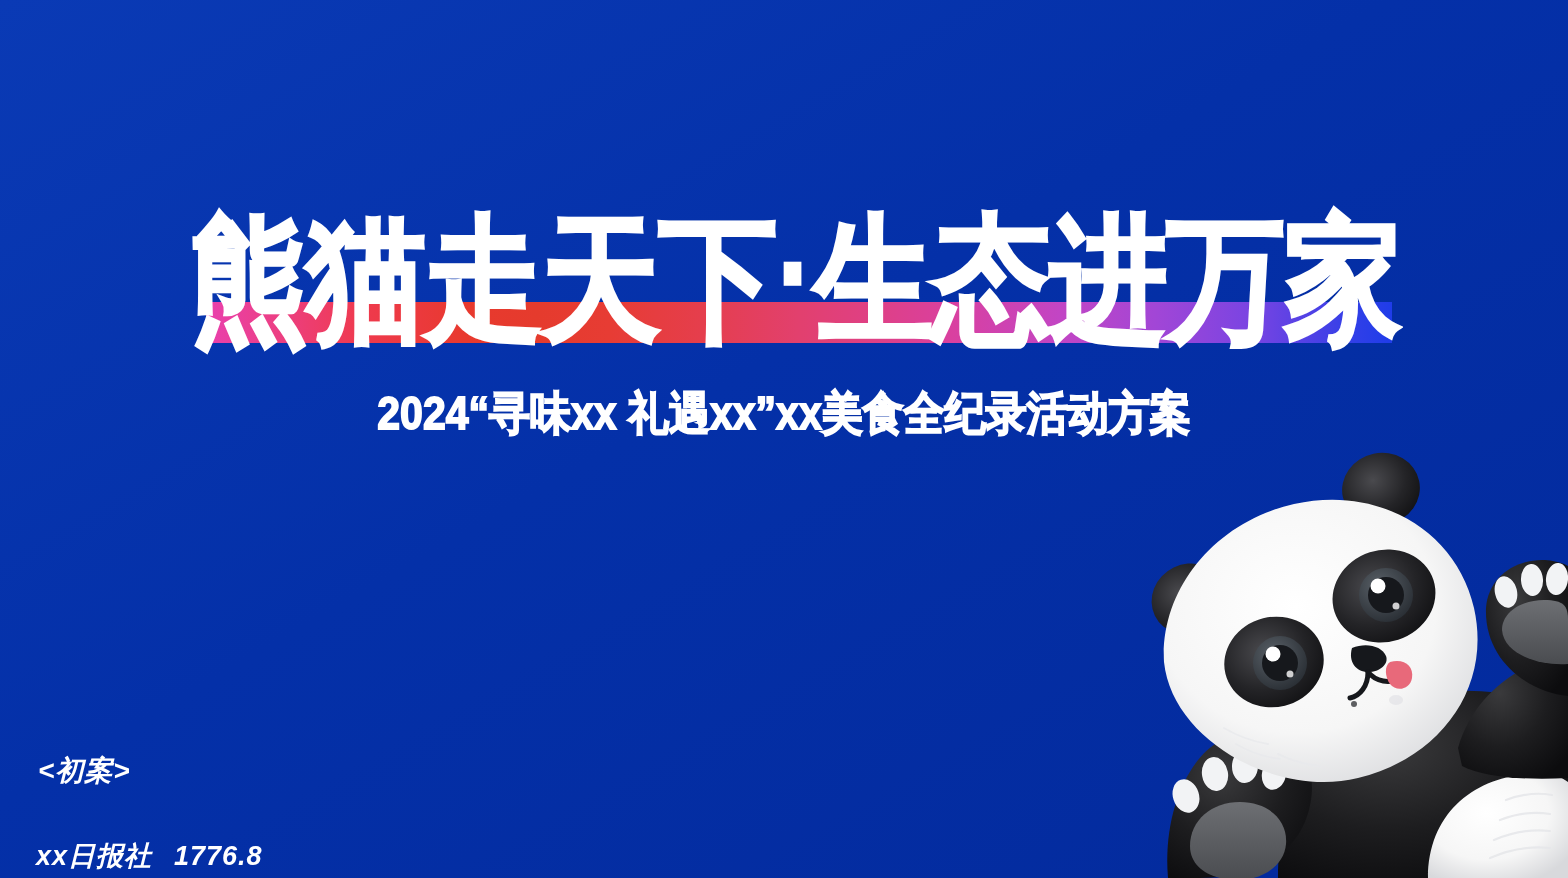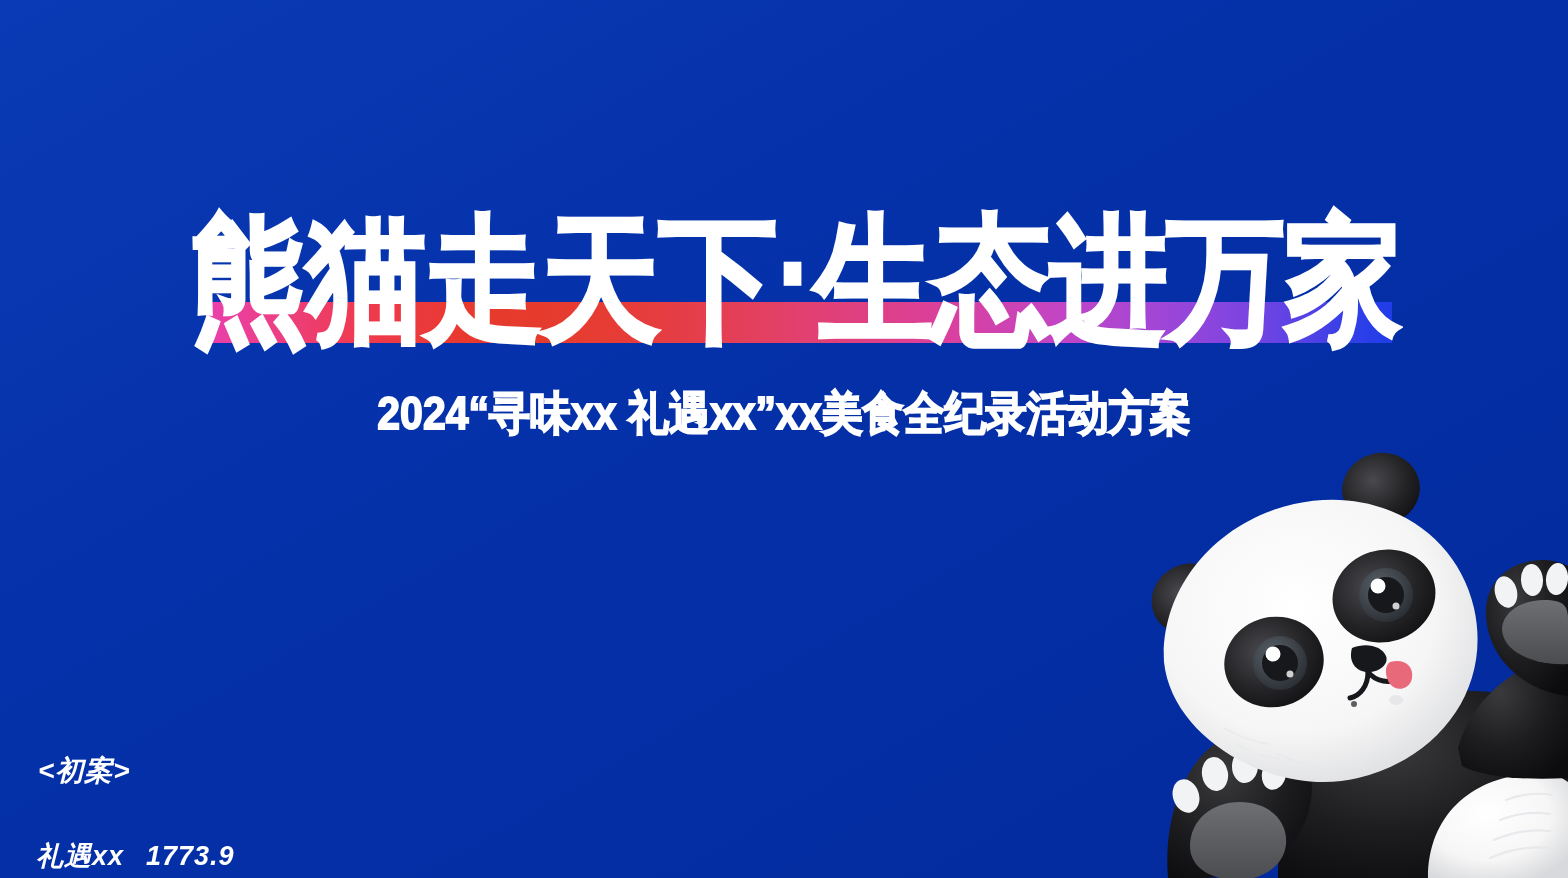--- a/index.html
+++ b/index.html
@@ -132,21 +132,21 @@
       <span class="ch">进</span>
       <span class="ch">万</span>
       <span class="ch">家</span>
     </div>
   </div>
 
   <div class="subtitle">2024“寻味xx 礼遇xx”xx美食全纪录活动方案</div>
 
   <div class="draft-label">&lt;初案&gt;</div>
   <div class="publisher-line">
-    <span>礼遇xx</span><span class="sp"></span><span>1773.9</span>
+    <span>xx日报社</span><span class="sp"></span><span>1776.8</span>
   </div>
 
   <div class="panda-wrap">
     <svg viewBox="0 0 440 430" xmlns="http://www.w3.org/2000/svg">
       <defs>
         <radialGradient id="furW" cx="42%" cy="38%" r="72%">
           <stop offset="0%" stop-color="#ffffff"></stop>
           <stop offset="62%" stop-color="#f6f6f6"></stop>
           <stop offset="100%" stop-color="#d8d9dc"></stop>
         </radialGradient>

